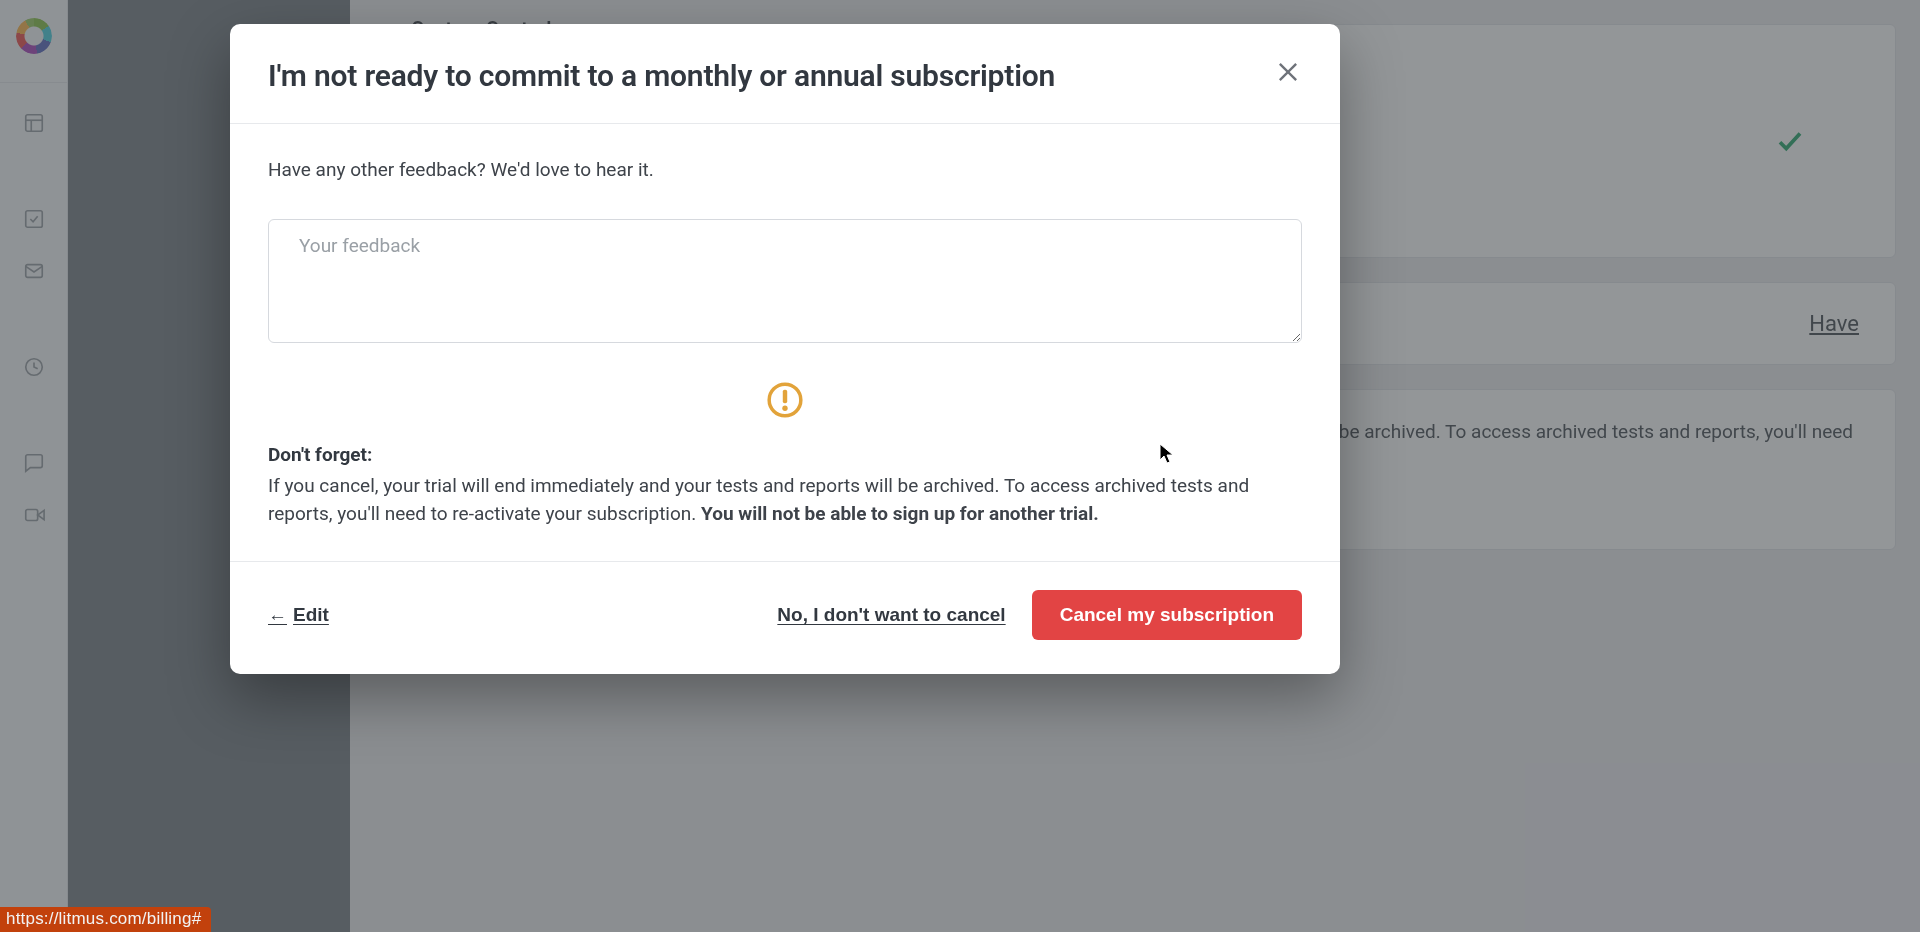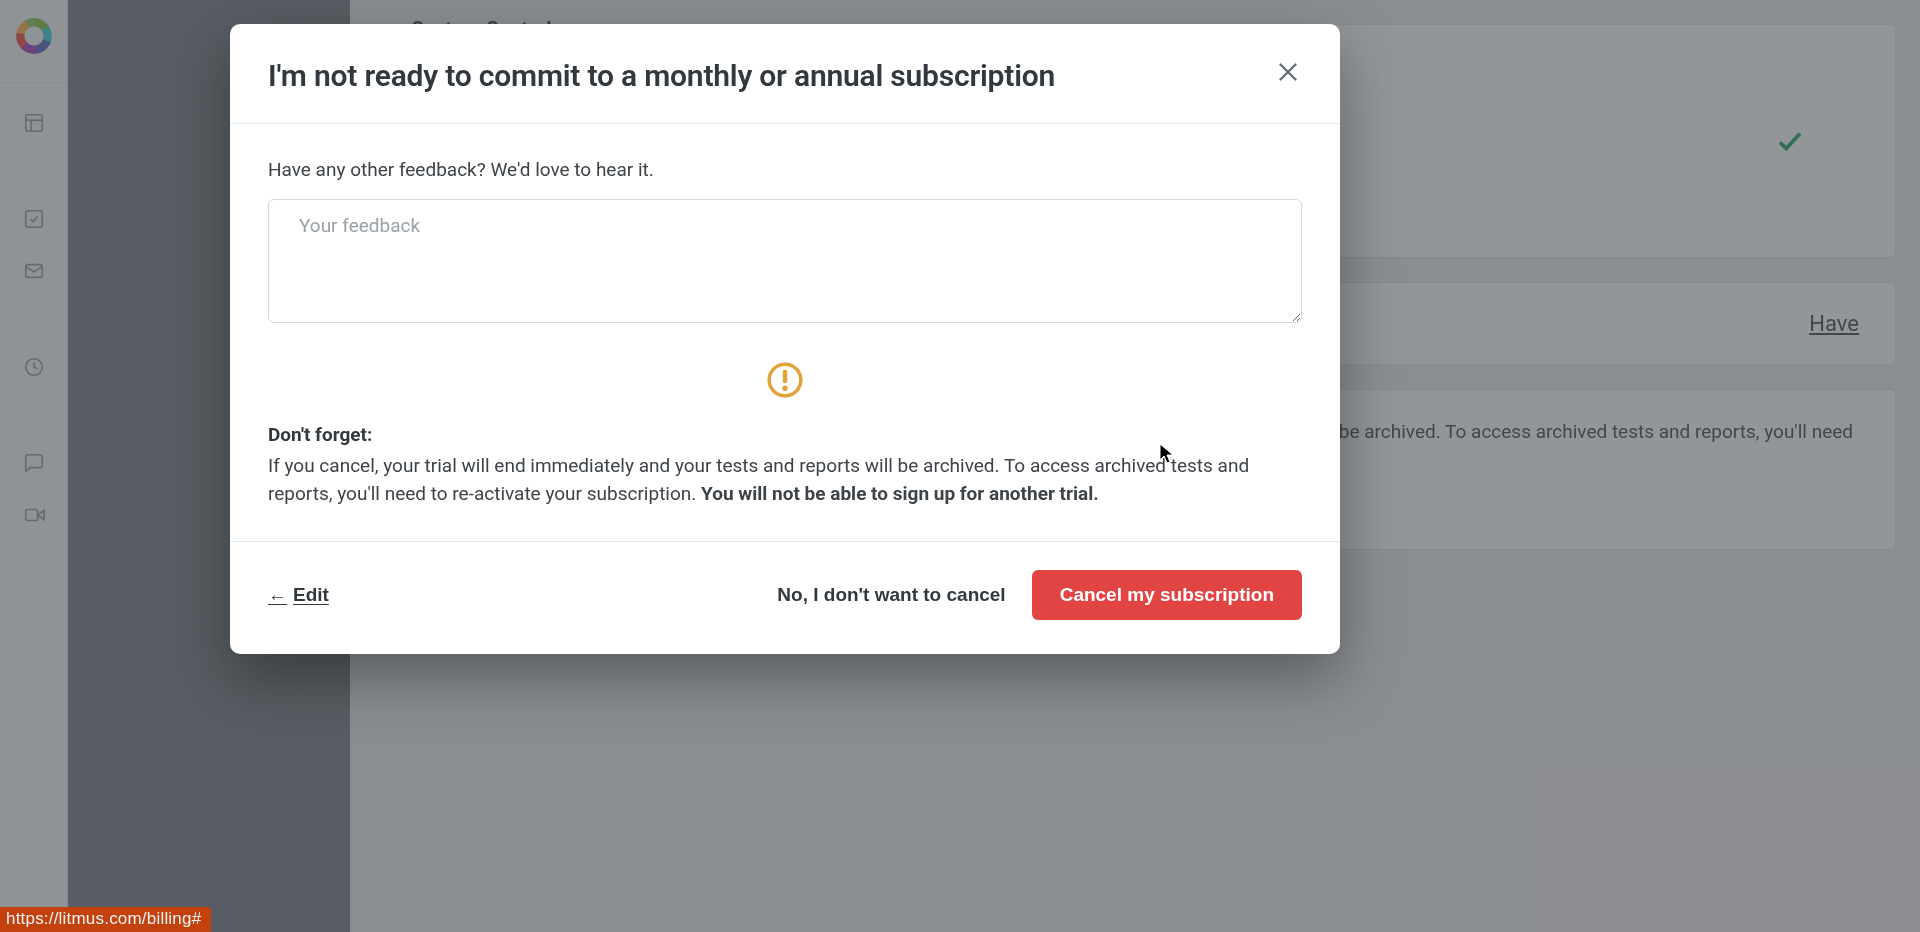--- a/index.html
+++ b/index.html
@@ -100,21 +100,21 @@
   .modal-header {
     padding: 34px 38px 30px 38px;
     display: flex; align-items: flex-start; justify-content: space-between;
     border-bottom: 1px solid #e7e9ec;
   }
   .modal-title { font-size: 30px; font-weight: 600; color: #323840; letter-spacing: -0.2px; }
   .close-btn { width: 28px; height: 28px; color: #6e7279; cursor: pointer; background:none; border:none; padding:0; }
   .close-btn svg { width: 100%; height: 100%; stroke: currentColor; stroke-width: 2; fill: none; }
 
   .modal-body { padding: 34px 38px 32px 38px; }
-  .prompt { font-size: 19px; color: #3e434a; margin-bottom: 18px; }
+  .prompt { font-size: 19px; color: #3e434a; margin-bottom: 38px; }
   .feedback {
     width: 100%; height: 124px; resize: vertical;
     border: 1px solid #d6d9de; border-radius: 6px;
     padding: 14px 30px; font-size: 19px; color: #3e434a;
     font-family: inherit;
   }
   .feedback::placeholder { color: #9aa0a6; }
 
   .notice { display: flex; gap: 22px; margin-top: 34px; flex-direction: column; }
   .notice-icon { flex: 0 0 38px; height: 38px; color: #e2a33a; }
@@ -132,21 +132,21 @@
     background: none; border: none; cursor: pointer;
     font-size: 19px; font-weight: 600; color: #323840;
     text-decoration: underline; text-underline-offset: 3px;
     display: inline-flex; align-items: center; gap: 6px;
   }
   .back-btn .arrow { text-decoration: none; display:inline-block; }
   .footer-right { display: flex; align-items: center; gap: 26px; }
   .no-cancel {
     background: none; border: none; cursor: pointer;
     font-size: 19px; font-weight: 600; color: #323840;
-    text-underline-offset: 3px;
+    text-decoration: underline; text-underline-offset: 3px;
   }
   .confirm {
     background: #e24444; color: #fff; border: none; cursor: pointer;
     font-size: 19px; font-weight: 600;
     padding: 14px 28px; border-radius: 6px;
   }
 
   
   .statusbar {
     position: absolute; left: 0; bottom: 0;

